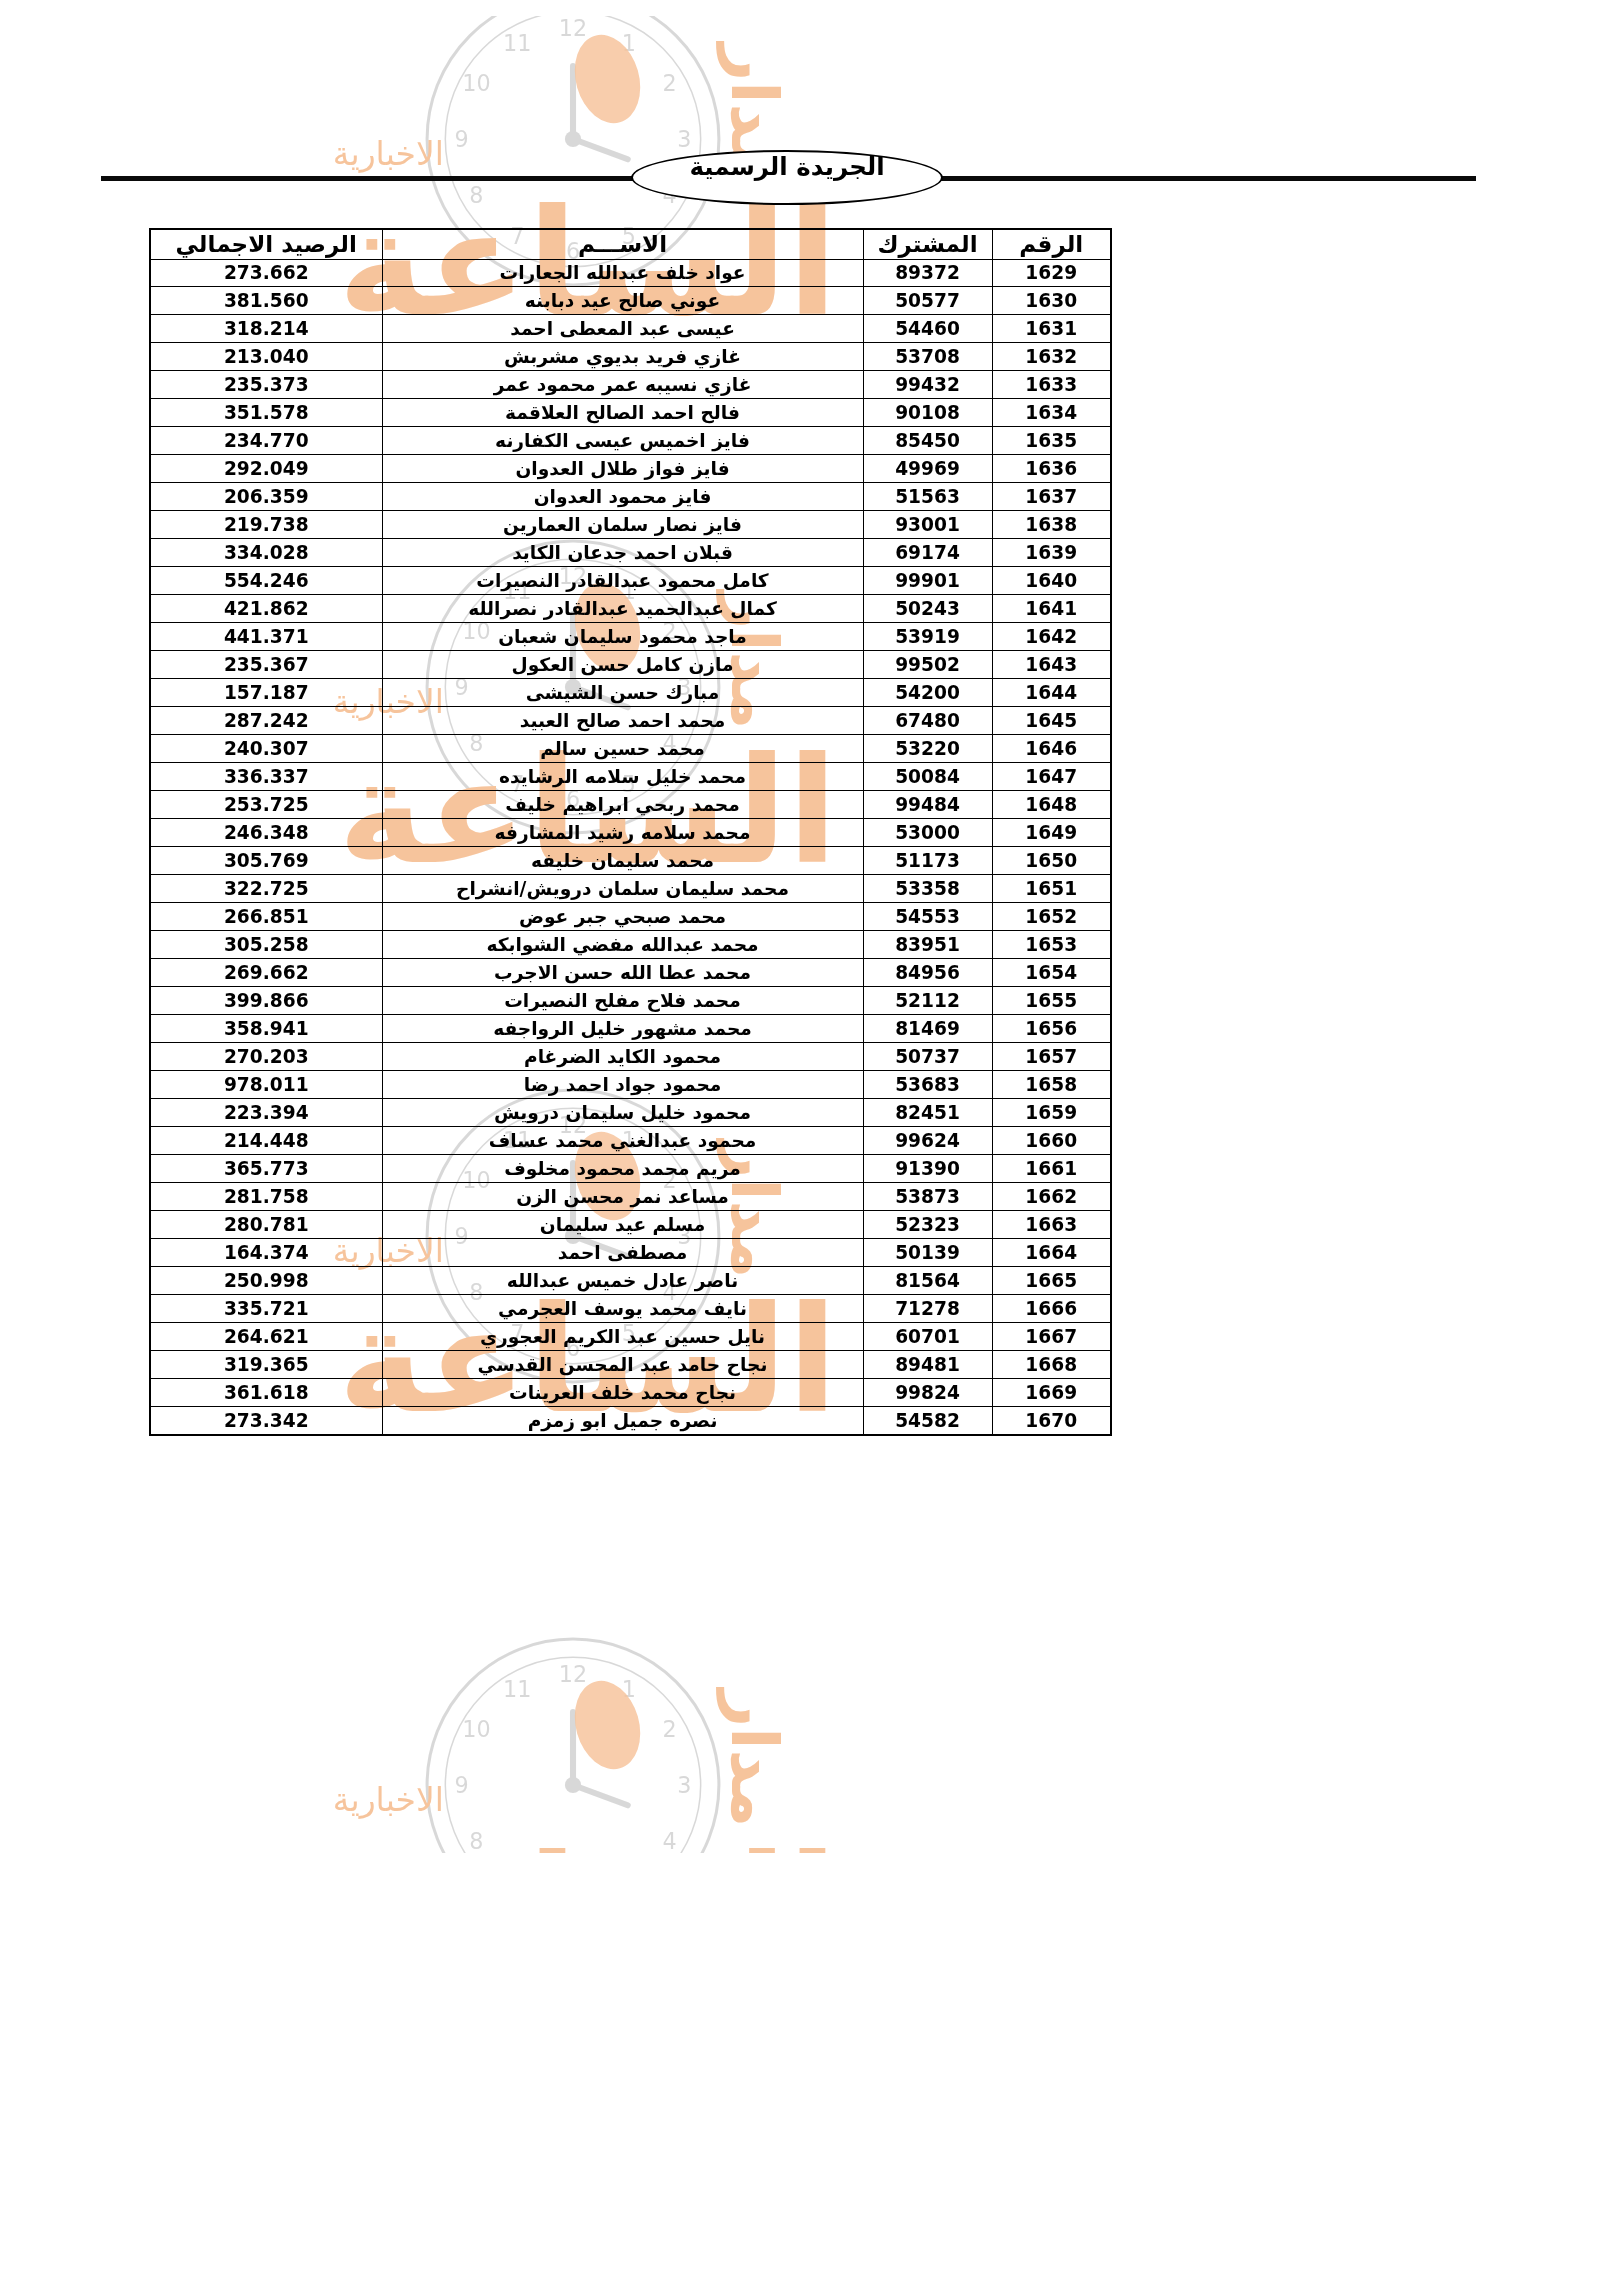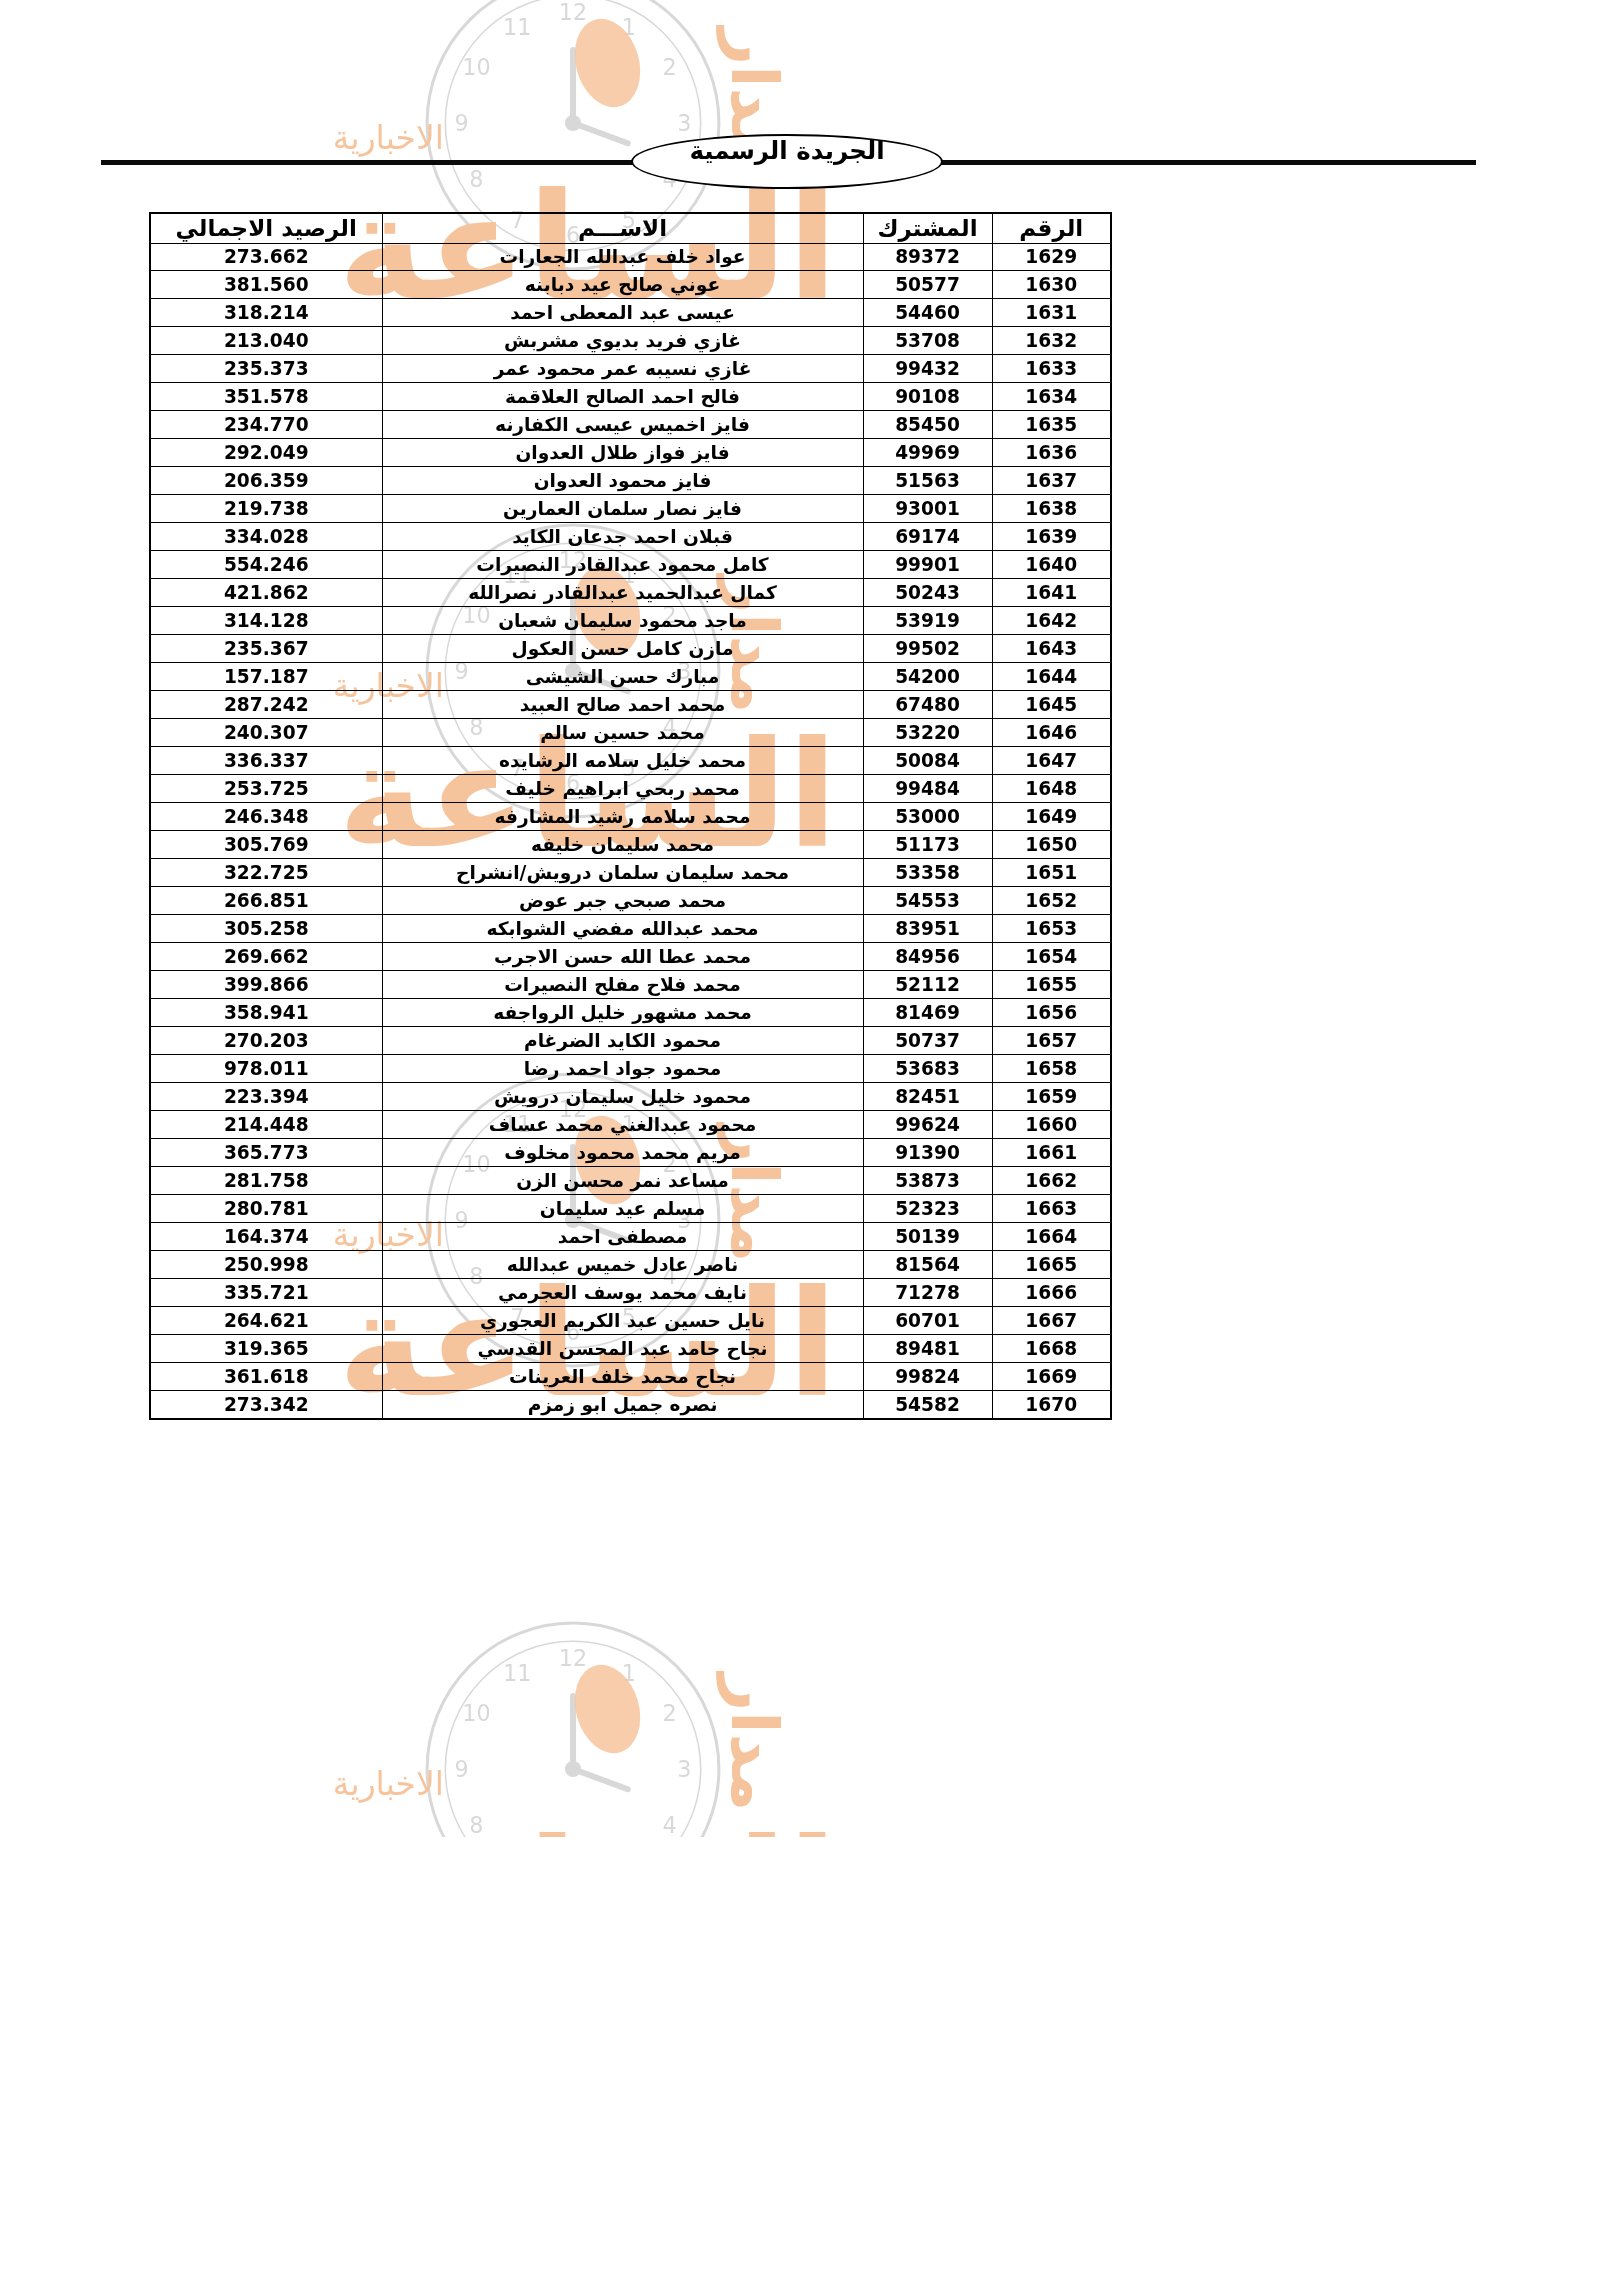--- a/index.html
+++ b/index.html
@@ -4,21 +4,21 @@
 <style>
   *{box-sizing:border-box}
   html,body{margin:0;padding:0}
   body{font-family:"DejaVu Sans",sans-serif;background:#ffffff}
 
   .page{
     position:relative;
     width:1621px;height:1837px;
     background:#ffffff;
     overflow:hidden;
-    margin:0 auto;
+    margin:16px auto;
   }
 
   
   .watermark-layer{position:absolute;inset:0;z-index:0;pointer-events:none}
   .wm-unit{position:absolute;left:323px;width:461px;height:549px;opacity:.5}
   .wm-clock{position:absolute;left:98px;top:0}
   .wm-circle{fill:none;stroke:var(--wm-grey)}
   .wm-hand{stroke:var(--wm-grey);stroke-linecap:round}
   .wm-center{fill:var(--wm-grey)}
   .cnum{fill:var(--wm-grey);font-size:22px;font-family:"DejaVu Sans",sans-serif}
@@ -292,21 +292,21 @@
         <tr>
     <td>1641</td>
     <td>50243</td>
     <td>كمال عبدالحميد عبدالقادر نصرالله</td>
     <td>421.862</td>
   </tr>
         <tr>
     <td>1642</td>
     <td>53919</td>
     <td>ماجد محمود سليمان شعبان</td>
-    <td>314.128</td>
+    <td>441.371</td>
   </tr>
         <tr>
     <td>1643</td>
     <td>99502</td>
     <td>مازن كامل حسن العكول</td>
     <td>235.367</td>
   </tr>
         <tr>
     <td>1644</td>
     <td>54200</td>

